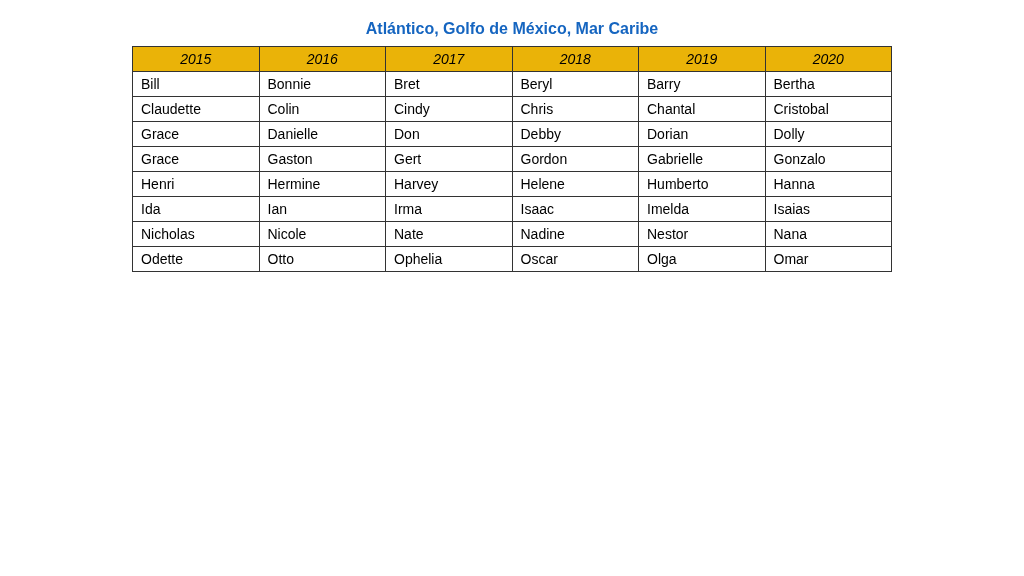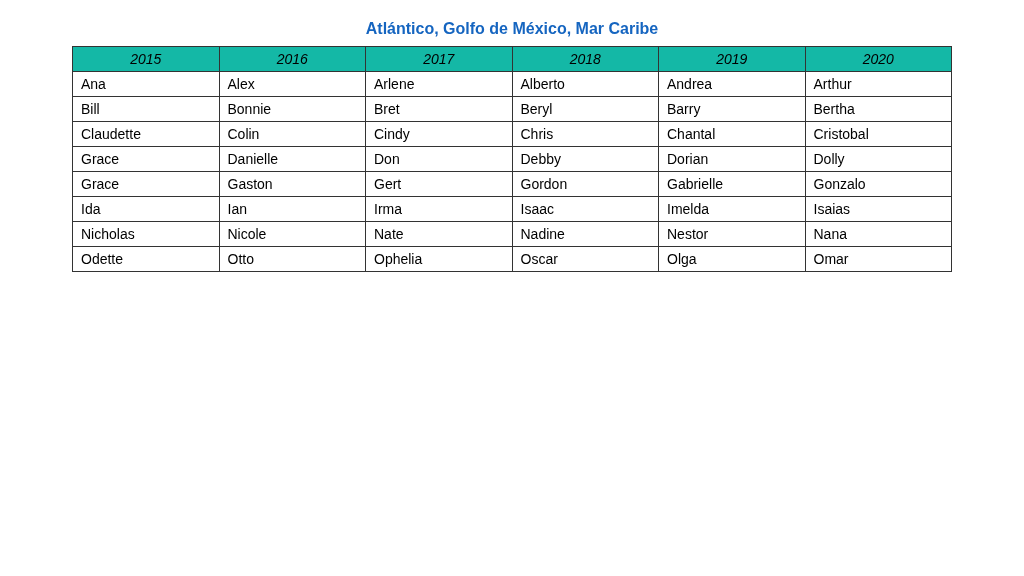--- a/index.html
+++ b/index.html
@@ -8,40 +8,40 @@
       font-family: Arial, sans-serif;
       font-size: 14px;
       display: flex;
       justify-content: center;
       align-items: flex-start;
       padding: 20px;
       width: 1024px;
       min-height: 576px;
     }
     .container {
-      width: 880px;
+      width: 760px;
     }
     .title {
       text-align: center;
       color: #1565c0;
       font-weight: bold;
       font-size: 16px;
       margin-bottom: 8px;
     }
     table {
       border-collapse: collapse;
       width: 100%;
     }
     th, td {
       border: 1px solid #333;
       padding: 4px 8px;
       min-width: 120px;
     }
     thead tr th {
-      background-color: #14b8a6;
+      background-color: #eab308;
       font-style: italic;
       font-weight: normal;
       color: #000;
     }
     tbody tr td {
       background: #fff;
     }
   </style>
 </head>
 <body>
@@ -53,28 +53,20 @@
       <tr>
       <th>2015</th>
           <th>2016</th>
           <th>2017</th>
           <th>2018</th>
           <th>2019</th>
           <th>2020</th>
         </tr>
     </thead>
     <tbody>
-    <tr>
-          <td>Ana</td>
-          <td>Alex</td>
-          <td>Arlene</td>
-          <td>Alberto</td>
-          <td>Andrea</td>
-          <td>Arthur</td>
-        </tr>
         <tr>
           <td>Bill</td>
           <td>Bonnie</td>
           <td>Bret</td>
           <td>Beryl</td>
           <td>Barry</td>
           <td>Bertha</td>
         </tr>
         <tr>
           <td>Claudette</td>
@@ -94,20 +86,28 @@
         </tr>
         <tr>
           <td>Grace</td>
           <td>Gaston</td>
           <td>Gert</td>
           <td>Gordon</td>
           <td>Gabrielle</td>
           <td>Gonzalo</td>
         </tr>
         <tr>
+          <td>Henri</td>
+          <td>Hermine</td>
+          <td>Harvey</td>
+          <td>Helene</td>
+          <td>Humberto</td>
+          <td>Hanna</td>
+        </tr>
+        <tr>
           <td>Ida</td>
           <td>Ian</td>
           <td>Irma</td>
           <td>Isaac</td>
           <td>Imelda</td>
           <td>Isaias</td>
         </tr>
         <tr>
           <td>Nicholas</td>
           <td>Nicole</td>

